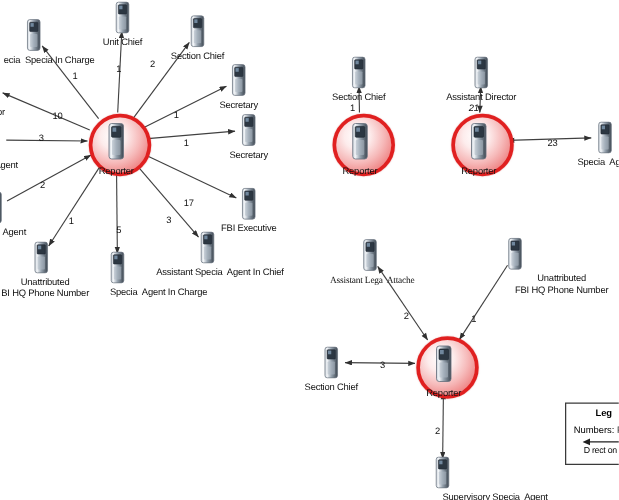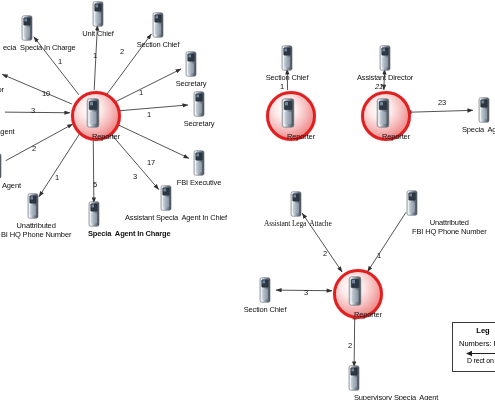--- a/index.html
+++ b/index.html
@@ -50,21 +50,21 @@
     top: 15px;
     left: 0;
     transform: translateX(-50%);
     white-space: pre;
     text-align: right;
     font-size: 7.5px;
     color: #101010;
     line-height: 9px;
     letter-spacing: -0.15px;
   }
-  .node.hub .label { top: 19px; margin-left: 13px; }
+  .node.hub .label { top: 19px; }
   .edge-label {
     position: absolute;
     font-size: 7.5px;
     color: #111;
     white-space: pre;
     transform: translate(-50%, -50%);
     letter-spacing: -0.1px;
   }
   #legend {
     position: absolute;
@@ -289,21 +289,21 @@
                 <stop offset="0.5" stop-color="#98a4b0"></stop>
                 <stop offset="0.82" stop-color="#5d6873"></stop>
                 <stop offset="1" stop-color="#3f4852"></stop>
               </linearGradient>
             </defs>
             <rect x="2.2" y="0.8" width="11.6" height="28.4" rx="2.2" ry="2.2" fill="url(#gs)" stroke="#6b7480" stroke-width="0.7"></rect>
             <rect x="4.2" y="3.2" width="7.6" height="8.6" rx="0.8" fill="#2c3742" stroke="#1d2630" stroke-width="0.5"></rect>
             <rect x="5.0" y="4.0" width="3.0" height="3.4" fill="#7d95ad" opacity="0.85"></rect>
             <rect x="4.6" y="14.0" width="6.8" height="12.0" rx="0.8" fill="#aeb9c4" opacity="0.55"></rect>
           </svg></div>
-        <div class="label" style="transform: none; left: -6px; text-align: center; font-weight: bold;">Specia  Agent In Charge</div>
+        <div class="label" style="transform: none; left: -6px; text-align: center;">Specia  Agent In Charge</div>
       </div>
       <div class="node" style="left: 33px; top: 206px;">
         <div class="icon-wrap"><svg width="14" height="26" viewBox="0 0 16 30">
             <defs>
               <linearGradient id="gs" x1="0" y1="0" x2="1" y2="0">
                 <stop offset="0" stop-color="#cfd6dd"></stop>
                 <stop offset="0.18" stop-color="#f2f5f8"></stop>
                 <stop offset="0.5" stop-color="#98a4b0"></stop>
                 <stop offset="0.82" stop-color="#5d6873"></stop>
                 <stop offset="1" stop-color="#3f4852"></stop>
@@ -549,21 +549,21 @@
       <div class="edge-label" style="left: 149px; top: 114px;">1</div>
       <div class="edge-label" style="left: 151px; top: 162px;">17</div>
       <div class="edge-label" style="left: 135px; top: 176px;">3</div>
       <div class="edge-label" style="left: 95px; top: 184px;">5</div>
       <div class="edge-label" style="left: 57px; top: 177px;">1</div>
       <div class="edge-label" style="left: 34px; top: 148px;">2</div>
       <div class="edge-label" style="left: 33px; top: 110px;">3</div>
       <div class="edge-label" style="left: 46px; top: 93px;">10</div>
       <div class="edge-label" style="left: 282px; top: 86px;">1</div>
       <div class="edge-label" style="left: 379px; top: 86px; font-style: italic;">21</div>
-      <div class="edge-label" style="left: 442px; top: 102px;">23</div>
+      <div class="edge-label" style="left: 442px; top: 114px;">23</div>
       <div class="edge-label" style="left: 325px; top: 253px;">2</div>
       <div class="edge-label" style="left: 379px; top: 255px;">1</div>
       <div class="edge-label" style="left: 306px; top: 292px;">3</div>
       <div class="edge-label" style="left: 350px; top: 345px;">2</div>
     </div>
 
   <div id="legend" style="left:452px; top:322px; width:62px; height:50px;">
     <div class="lg-title">Leg</div>
     <div class="lg-row">Numbers: Frequ</div>
     <div class="lg-arrow-row">

